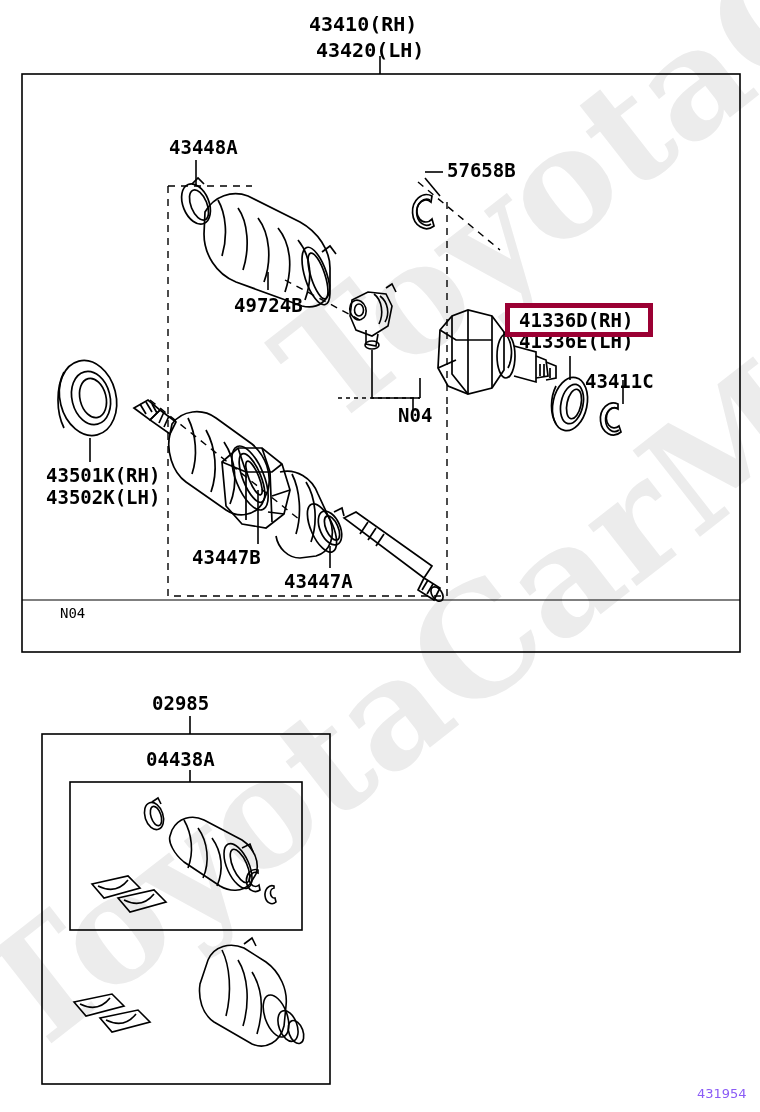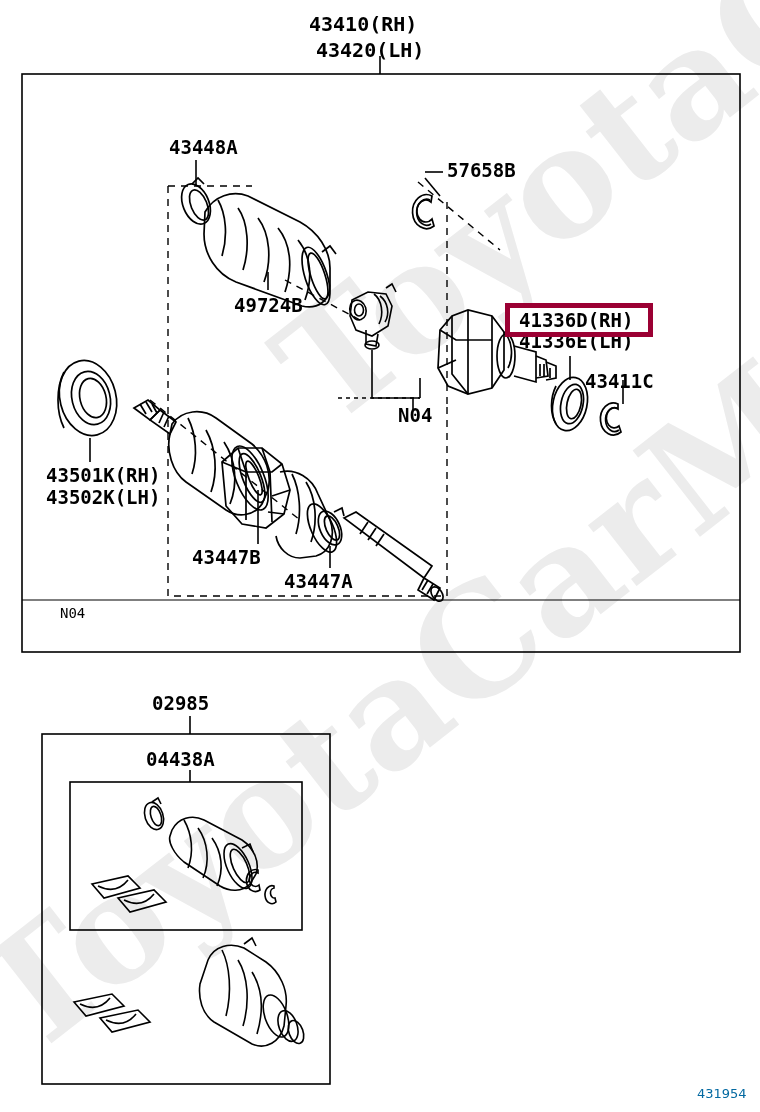--- a/index.html
+++ b/index.html
@@ -13,21 +13,21 @@
   .t20{font-size:20px;line-height:24px;}
   .t19{font-size:19px;line-height:23px;}
   .note{position:absolute;color:#000;font-weight:normal;white-space:pre;
         font-family:"DejaVu Sans Mono","Liberation Mono",monospace;font-size:14px;line-height:19px;}
   .hl-box{position:absolute;border:5px solid #9B0033;background:#fff;
           box-sizing:border-box;}
   #wm{position:absolute;top:0;left:0;width:760px;height:1112px;
       pointer-events:none;}
   #wm text{fill:#ececec;font-family:"DejaVu Serif","Liberation Serif",serif;
            font-weight:bold;}
-  .corner{position:absolute;font-size:13px;color:#0369a1;
+  .corner{position:absolute;font-size:13px;color:#8b5cf6;
           font-family:"DejaVu Sans","Liberation Sans",sans-serif;}
 </style>
 </head>
 <body>
 
 <div id="root">
 
   <svg id="wm" viewBox="0 0 760 1112">
     <text x="330" y="430" font-size="150" transform="rotate(-38 330 430)">ToyotaCarMine.ru</text>
     <text x="30" y="1060" font-size="150" transform="rotate(-38 30 1060)">ToyotaCarMine.ru</text>

